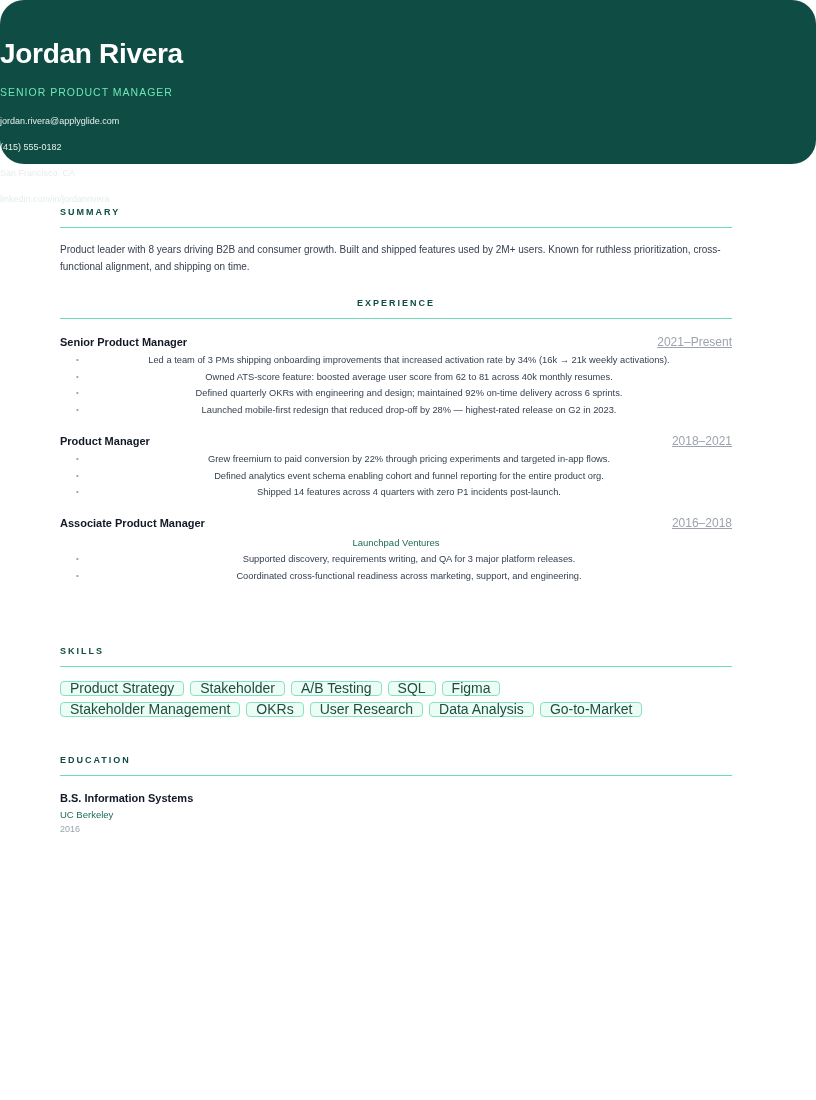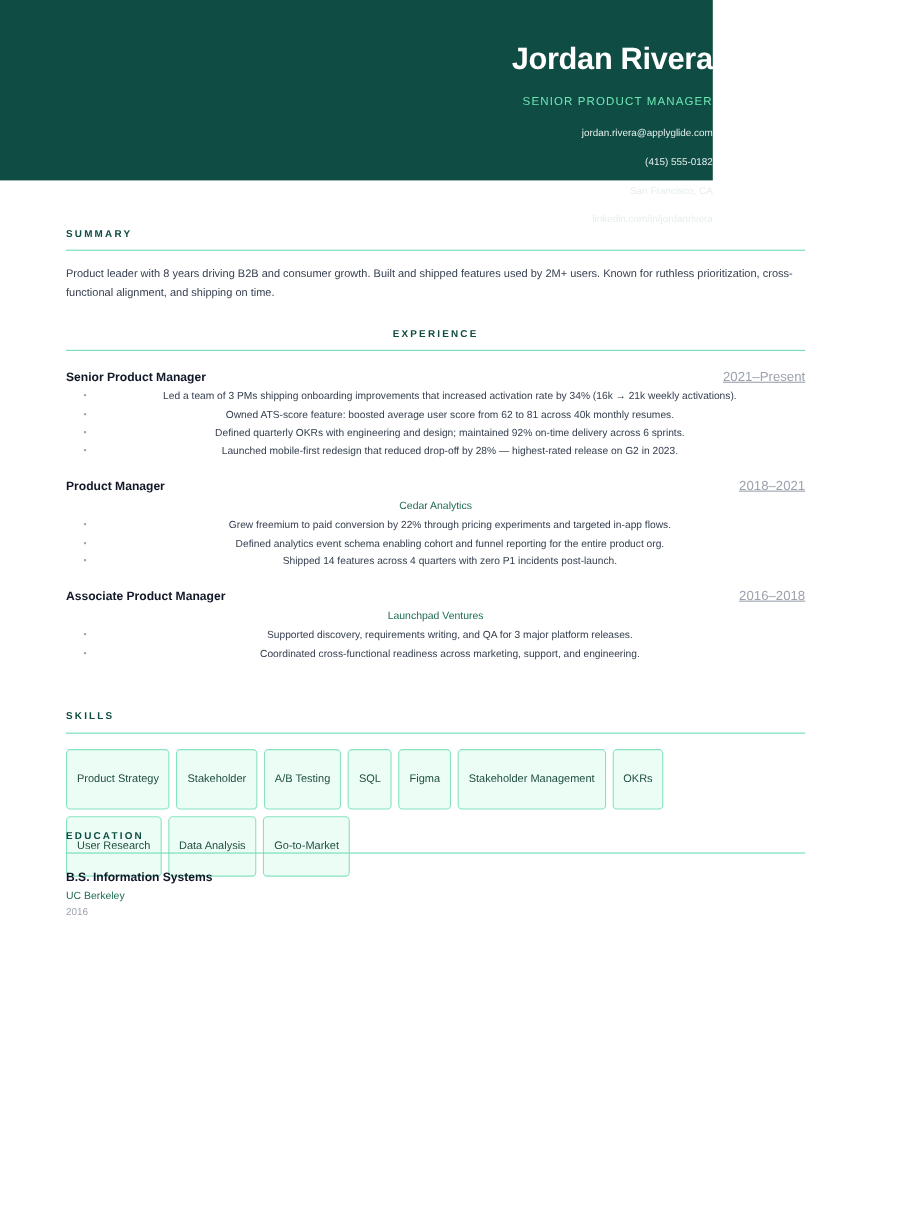--- a/index.html
+++ b/index.html
@@ -1,40 +1,40 @@
 <!DOCTYPE html>
 <html><head>
 <meta charset="utf-8">
 <style>
   * { box-sizing: border-box; margin: 0; padding: 0; }
   html, body { width: 816px; height: 1100px; background: #ffffff; }
   body { font-family: "Liberation Sans", sans-serif; color: #1f2937; position: relative; overflow: hidden; }
 
-  .header { position: absolute; left: 0; top: 0; width: 648px; height: 164px; background: #0f4c43; text-align: right; }
+  .header { position: absolute; left: 0; top: 0; width: 816px; height: 164px; background: #0f4c43; text-align: left; border-radius: 24px; }
   .header .name { position: absolute; left: 0; right: 0; top: 38px; font-size: 28px; font-weight: bold; color: #ffffff; letter-spacing: -0.3px; }
   .header .role { position: absolute; left: 0; right: 0; top: 86px; font-size: 10.5px; color: #6ee7b7; letter-spacing: 1px; }
   .header .contacts { position: absolute; left: 0; right: 0; top: 116px; font-size: 9px; color: #e5eeec; display: flex; justify-content: center; gap: 16px; flex-direction: column; }
 
   .section { position: absolute; left: 60px; width: 672px; }
   .section-title { font-size: 9px; font-weight: bold; color: #0f4c43; letter-spacing: 2px; }
   .section-rule { height: 1px; background: #6fdcb6; margin-top: 10px; }
 
   .summary-text { margin-top: 13px; font-size: 10px; line-height: 17px; color: #374151; }
 
   .job { position: relative; }
   .job-head { display: flex; justify-content: space-between; align-items: baseline; }
   .job-title { font-size: 11px; font-weight: bold; color: #111827; }
   .job-dates { font-size: 12px; color: #9ca3af; text-decoration: underline; }
   .job-company { font-size: 9.5px; color: #1f6b55; margin-top: 7px; }
   .bullets { list-style: none; margin-top: 3px; padding-left: 16px; }
   .bullets li { font-size: 9.3px; color: #374151; line-height: 16.7px; position: relative; padding-left: 10px; }
   .bullets li::before { content: "•"; position: absolute; left: 0; top: 0; color: #9ca3af; font-size: 8px; }
 
   .skills { display: flex; flex-wrap: wrap; gap: 6px 6px; margin-top: 14px; width: 620px; }
-  .skill { font-size: 10px; color: #1f4d40; background: #ecfdf5; border: 1px solid #86e3c0; border-radius: 4px; padding: 22px 9px; line-height: 9px; }
+  .skill { font-size: 14px; color: #1f4d40; background: #ecfdf5; border: 1px solid #86e3c0; border-radius: 4px; padding: 2px 9px; line-height: 9px; }
 
   .edu-degree { font-size: 11px; font-weight: bold; color: #111827; margin-top: 16px; }
   .edu-school { font-size: 9.5px; color: #1f6b55; margin-top: 5px; }
   .edu-year { font-size: 9px; color: #9ca3af; margin-top: 4px; }
 </style>
 </head>
 <body>
 
 <div class="header">
   <div class="name">Jordan Rivera</div>
@@ -68,21 +68,20 @@
       <li>Defined quarterly OKRs with engineering and design; maintained 92% on-time delivery across 6 sprints.</li>
       <li>Launched mobile-first redesign that reduced drop-off by 28% — highest-rated release on G2 in 2023.</li>
     </ul>
   </div>
 
   <div class="job" style="margin-top:15px;">
     <div class="job-head">
       <span class="job-title">Product Manager</span>
       <span class="job-dates">2018–2021</span>
     </div>
-    <div class="job-company">Cedar Analytics</div>
     <ul class="bullets">
       <li>Grew freemium to paid conversion by 22% through pricing experiments and targeted in-app flows.</li>
       <li>Defined analytics event schema enabling cohort and funnel reporting for the entire product org.</li>
       <li>Shipped 14 features across 4 quarters with zero P1 incidents post-launch.</li>
     </ul>
   </div>
 
   <div class="job" style="margin-top:15px;">
     <div class="job-head">
       <span class="job-title">Associate Product Manager</span>

